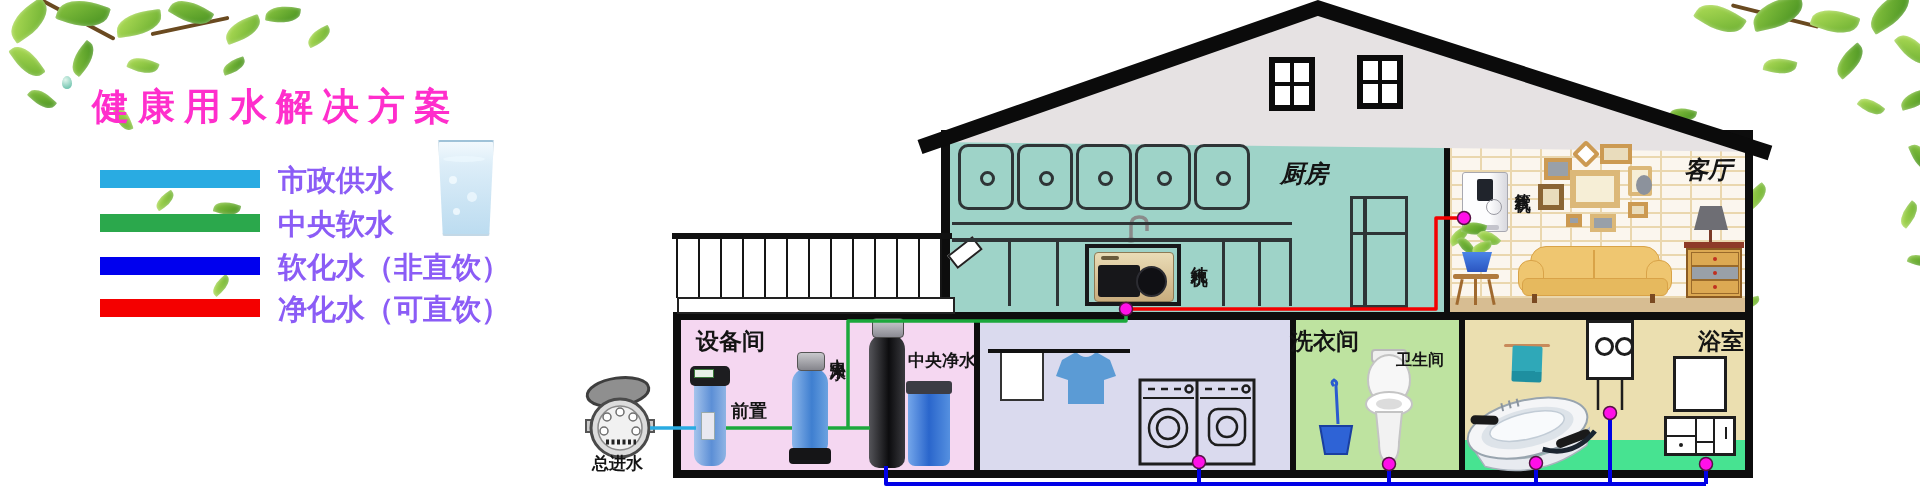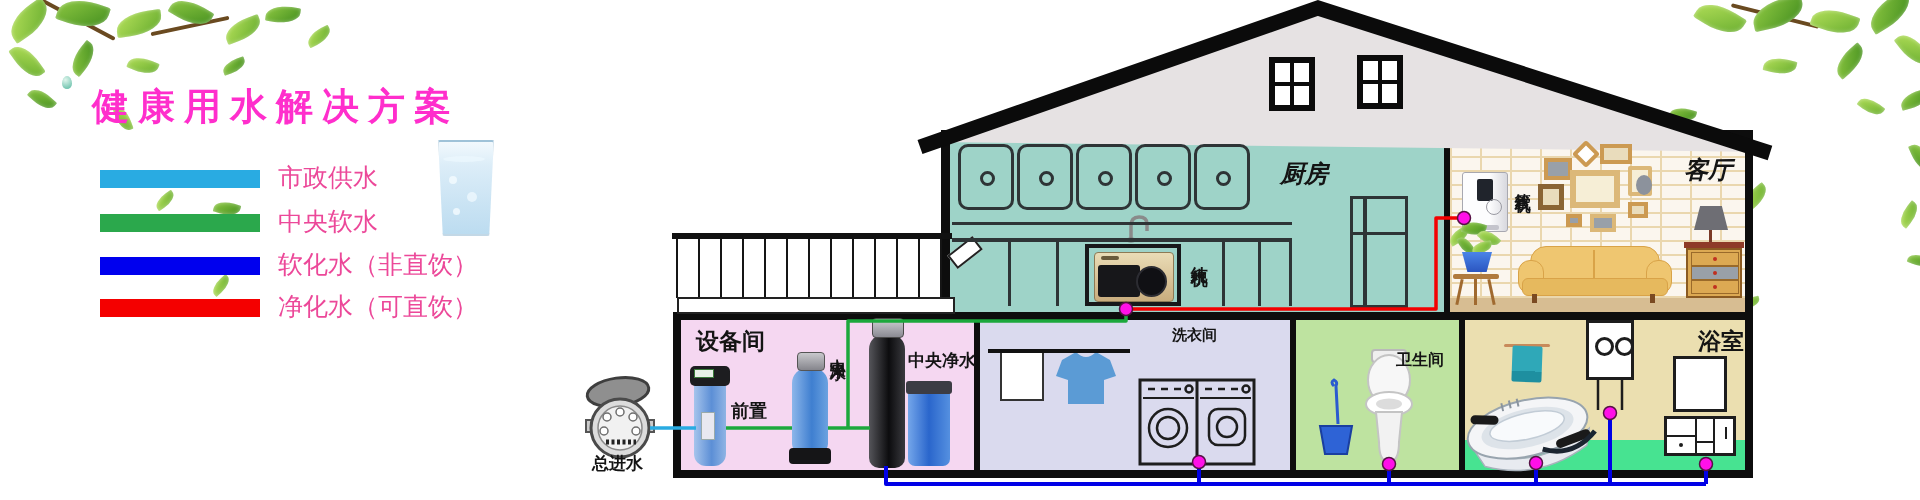--- a/index.html
+++ b/index.html
@@ -7,21 +7,21 @@
           font-family:"DejaVu Sans","Liberation Sans",sans-serif;}
   .abs{position:absolute;}
   .room{position:absolute;box-sizing:border-box;}
   .lbl{position:absolute;font-weight:bold;color:#141414;white-space:nowrap;}
   .vtext{writing-mode:vertical-rl;text-orientation:upright;line-height:1.05;letter-spacing:2px;}
   .leaf{position:absolute;background:linear-gradient(135deg,#b9e35c,#62a92c);border-radius:72% 6% 72% 6%;box-shadow:inset 0 0 4px rgba(255,255,255,.45);}
   .leaf.d{background:linear-gradient(135deg,#93cc44,#3f8b1d);}
   .branch{position:absolute;background:#6a4a20;border-radius:2px;}
   .frame{position:absolute;box-sizing:border-box;}
   .legend-bar{position:absolute;width:160px;height:18px;}
-  .legend-txt{position:absolute;left:278px;font-size:25px;font-weight:400;color:#ec4899;}
+  .legend-txt{position:absolute;left:278px;font-size:29px;font-weight:700;color:#8b5cf6;}
   .cab{display:inline-block;width:56px;height:66px;border:3px solid #2e3436;border-radius:10px;margin-right:3px;position:relative;background:transparent;box-sizing:border-box;}
   .cab i{position:absolute;left:50%;top:50%;width:9px;height:9px;margin:-6px 0 0 -6px;border:3px solid #2e3436;border-radius:50%;}
   .divline{position:absolute;background:#2e3436;}
 </style>
 </head>
 <body>
 
 <div id="canvas">
 
   <div class="abs" style="left:0;top:0;width:360px;height:130px;">
@@ -303,21 +303,21 @@
   <div class="abs" style="left:869px;top:334px;width:36px;height:134px;background:linear-gradient(90deg,#55555a,#0c0c0e 55%,#39393e);border-radius:15px 15px 10px 10px;">
     <span class="abs" style="left:3px;top:-16px;width:30px;height:18px;background:linear-gradient(#cfcfd4,#8a8a92);border-radius:4px;border:1px solid #4a4a4a;"></span>
   </div>
   <div class="lbl" style="left:908px;top:349px;font-size:17px;">中央净水</div>
 
   <div class="abs" style="left:908px;top:386px;width:42px;height:80px;background:linear-gradient(90deg,#74a6ea,#2a66cc 50%,#5590e0);border-radius:7px;">
     <span class="abs" style="left:-2px;top:-5px;width:46px;height:13px;background:#3c3c44;border-radius:3px;"></span>
   </div>
   <div class="lbl" style="left:592px;top:452px;font-size:17px;">总进水</div>
 
-  <div class="lbl" style="left:1172px;top:326px;font-size:15px;">洗衣间</div>
+  <div class="lbl" style="left:1290px;top:326px;font-size:23px;">洗衣间</div>
   <div class="abs" style="left:988px;top:349px;width:142px;height:4px;background:#111;"></div>
   <div class="abs" style="left:1000px;top:353px;width:44px;height:48px;background:#fff;border:2px solid #333;border-top:none;box-sizing:border-box;"></div>
 
   <div class="lbl" style="left:1396px;top:338px;font-size:16px;margin-top:12px;">卫生间</div>
 
   <div class="lbl" style="left:1698px;top:326px;font-size:23px;">浴室</div>
   <div class="abs" style="left:1504px;top:344px;width:46px;height:3px;background:#c88a5a;border-radius:2px;"></div>
   <div class="abs" style="left:1512px;top:346px;width:30px;height:36px;background:linear-gradient(#2FA8B8 70%,#1E8FA0 70%);border-radius:2px;transform:rotate(2deg);"></div>
   <div class="abs" style="left:1586px;top:320px;width:48px;height:60px;background:#fff;border:3px solid #1d1d1d;box-sizing:border-box;">
     <span class="abs" style="left:6px;top:14px;width:13px;height:13px;border:3px solid #1d1d1d;border-radius:50%;"></span>

